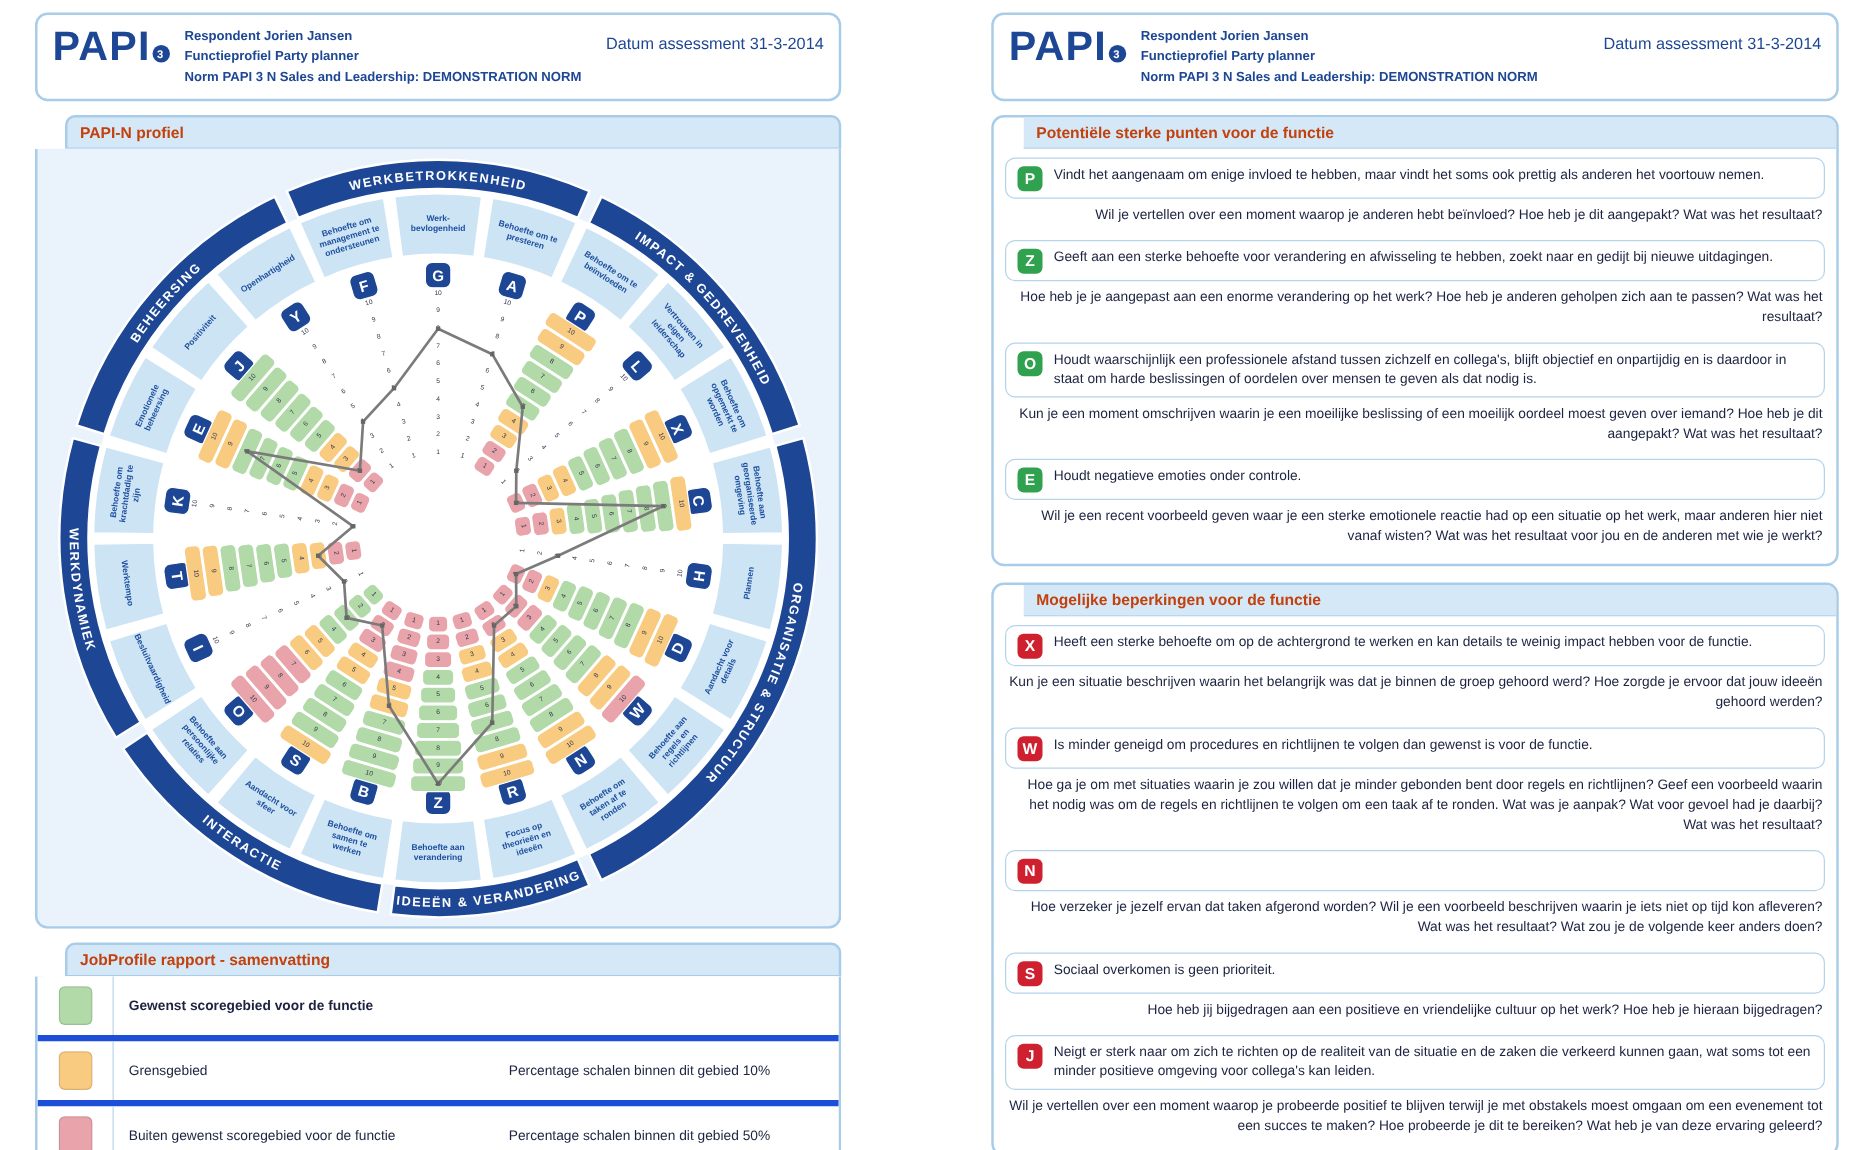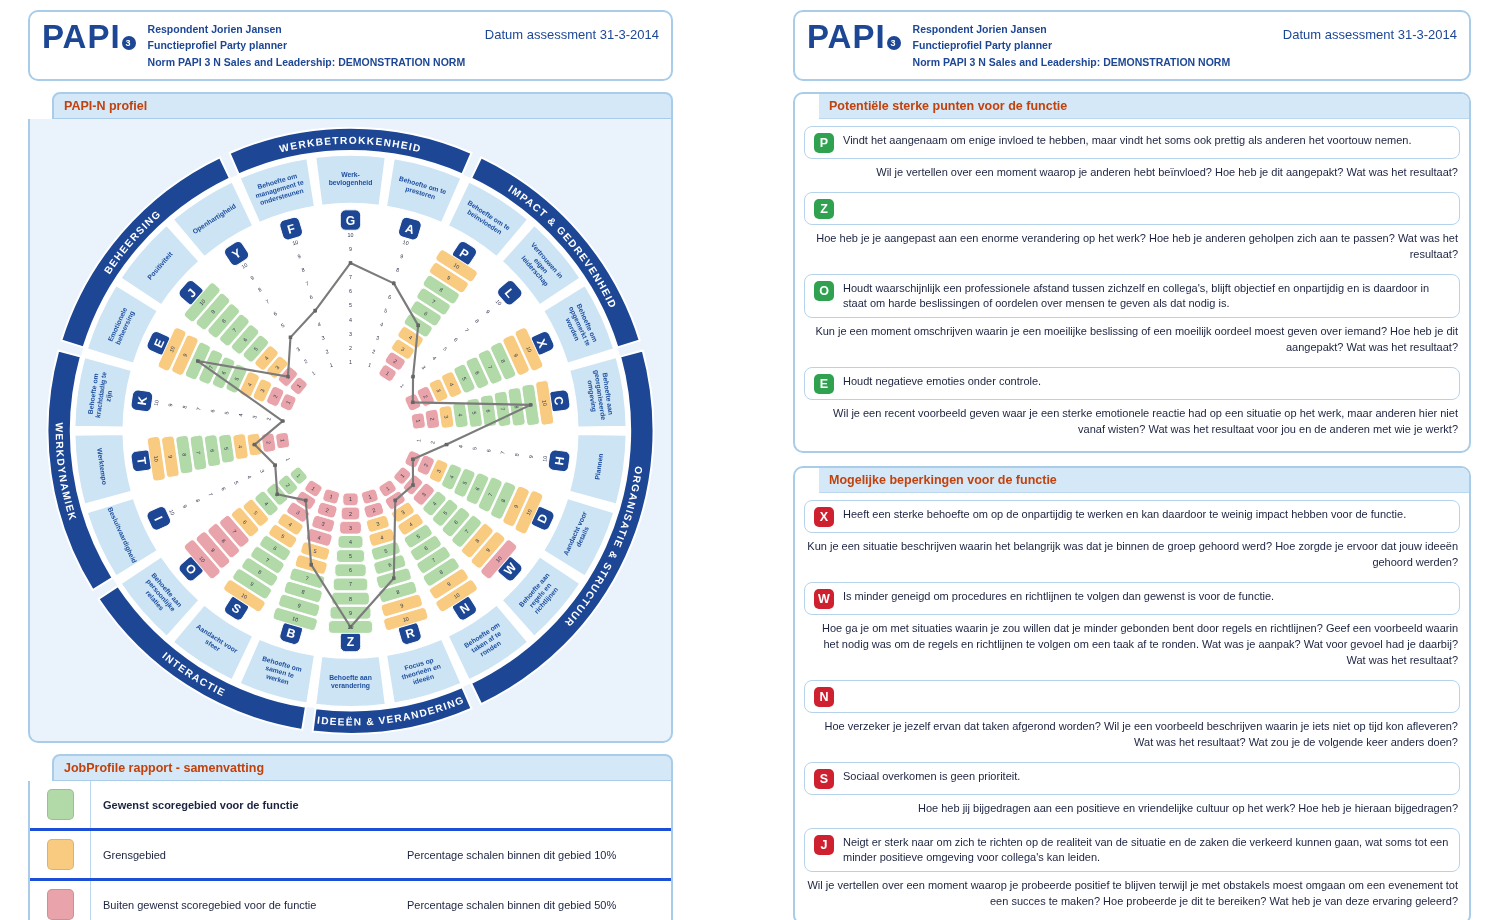--- a/index.html
+++ b/index.html
@@ -14,21 +14,21 @@
     font-size:9px;text-align:center;line-height:14px;font-weight:bold;margin-left:1px;vertical-align:2px;}
   .header-meta{font-size:10.5px;color:#1d4795;font-weight:bold;line-height:1.55;padding-top:2px;}
   .header-date{margin-left:auto;font-size:13px;color:#1d4795;font-weight:normal;padding-top:8px;white-space:nowrap;}
   .panel{margin-top:11px;}
   .section-bar{background:#d5e8f7;color:#c2410c;font-weight:bold;font-size:12.5px;padding:5px 10px;
     border-radius:8px 8px 0 0;border:2px solid #a9cde9;border-bottom:1px solid #a9cde9;margin-left:24px;}
   .chart-panel{background:#eaf3fb;border:2px solid #a9cde9;border-top:0;border-radius:0 0 10px 10px;
     padding:1px 0 0;line-height:0;}
   svg text{font-family:"Liberation Sans",sans-serif;}
   .legend-panel{border:2px solid #a9cde9;border-top:0;border-radius:0 0 10px 10px;background:#fff;overflow:hidden;}
-  .legend-row{display:flex;align-items:stretch;border-top:3px solid #1d4ed8;}
+  .legend-row{display:flex;align-items:stretch;border-top:5px solid #1d4ed8;}
   .legend-row:first-child{border-top:0;font-weight:bold;}
   .legend-swatch-cell{width:60px;border-right:1px solid #bcd8ee;display:flex;align-items:center;justify-content:center;padding:8px 0;}
   .legend-swatch{width:25px;height:29px;border-radius:5px;border:1px solid rgba(0,0,0,0.12);}
   .legend-label{font-size:11px;color:#1c2340;padding:0 12px;flex:1;display:flex;align-items:center;}
   .legend-value{font-size:11px;color:#1c2340;width:258px;display:flex;align-items:center;padding-right:6px;}
   .section-card{border:2px solid #a9cde9;border-radius:10px;margin-bottom:13px;overflow:hidden;background:#fff;}
   .section-card .section-bar{border:0;border-bottom:1px solid #bcd8ee;border-radius:0;}
   .section-body{padding:7px 9px 2px;}
   .finding-box{border:1.5px solid #b5d4ec;border-radius:8px;padding:5px 9px;display:flex;gap:9px;
     align-items:flex-start;margin-bottom:5px;background:#fff;}
@@ -711,40 +711,41 @@
         <div class="section-card">
           <div class="section-bar">Potentiële sterke punten voor de functie</div>
           <div class="section-body">
             <div class="finding-box">
               <div class="scale-badge" style="background: rgb(47, 161, 79);">P</div>
               <p class="finding-statement">Vindt het aangenaam om enige invloed te hebben, maar vindt het soms ook prettig als anderen het voortouw nemen.</p>
             </div>
             <p class="interview-question">Wil je vertellen over een moment waarop je anderen hebt beïnvloed? Hoe heb je dit aangepakt? Wat was het resultaat?</p>
             <div class="finding-box">
               <div class="scale-badge" style="background: rgb(47, 161, 79);">Z</div>
+              <p class="finding-statement">Geeft aan een sterke behoefte voor verandering en afwisseling te hebben, zoekt naar en gedijt bij nieuwe uitdagingen.</p>
             </div>
             <p class="interview-question">Hoe heb je je aangepast aan een enorme verandering op het werk? Hoe heb je anderen geholpen zich aan te passen? Wat was het resultaat?</p>
             <div class="finding-box">
               <div class="scale-badge" style="background: rgb(47, 161, 79);">O</div>
               <p class="finding-statement">Houdt waarschijnlijk een professionele afstand tussen zichzelf en collega's, blijft objectief en onpartijdig en is daardoor in staat om harde beslissingen of oordelen over mensen te geven als dat nodig is.</p>
             </div>
             <p class="interview-question">Kun je een moment omschrijven waarin je een moeilijke beslissing of een moeilijk oordeel moest geven over iemand? Hoe heb je dit aangepakt? Wat was het resultaat?</p>
             <div class="finding-box">
               <div class="scale-badge" style="background: rgb(47, 161, 79);">E</div>
               <p class="finding-statement">Houdt negatieve emoties onder controle.</p>
             </div>
             <p class="interview-question">Wil je een recent voorbeeld geven waar je een sterke emotionele reactie had op een situatie op het werk, maar anderen hier niet vanaf wisten? Wat was het resultaat voor jou en de anderen met wie je werkt?</p>
           </div>
         </div>
         <div class="section-card">
           <div class="section-bar">Mogelijke beperkingen voor de functie</div>
           <div class="section-body">
             <div class="finding-box">
               <div class="scale-badge" style="background: rgb(207, 32, 48);">X</div>
-              <p class="finding-statement">Heeft een sterke behoefte om op de onpartijdig te werken en kan daardoor te weinig impact hebben voor de functie.</p>
+              <p class="finding-statement">Heeft een sterke behoefte om op de achtergrond te werken en kan details te weinig impact hebben voor de functie.</p>
             </div>
             <p class="interview-question">Kun je een situatie beschrijven waarin het belangrijk was dat je binnen de groep gehoord werd? Hoe zorgde je ervoor dat jouw ideeën gehoord werden?</p>
             <div class="finding-box">
               <div class="scale-badge" style="background: rgb(207, 32, 48);">W</div>
               <p class="finding-statement">Is minder geneigd om procedures en richtlijnen te volgen dan gewenst is voor de functie.</p>
             </div>
             <p class="interview-question">Hoe ga je om met situaties waarin je zou willen dat je minder gebonden bent door regels en richtlijnen? Geef een voorbeeld waarin het nodig was om de regels en richtlijnen te volgen om een taak af te ronden. Wat was je aanpak? Wat voor gevoel had je daarbij? Wat was het resultaat?</p>
             <div class="finding-box">
               <div class="scale-badge" style="background: rgb(207, 32, 48);">N</div>
             </div>

